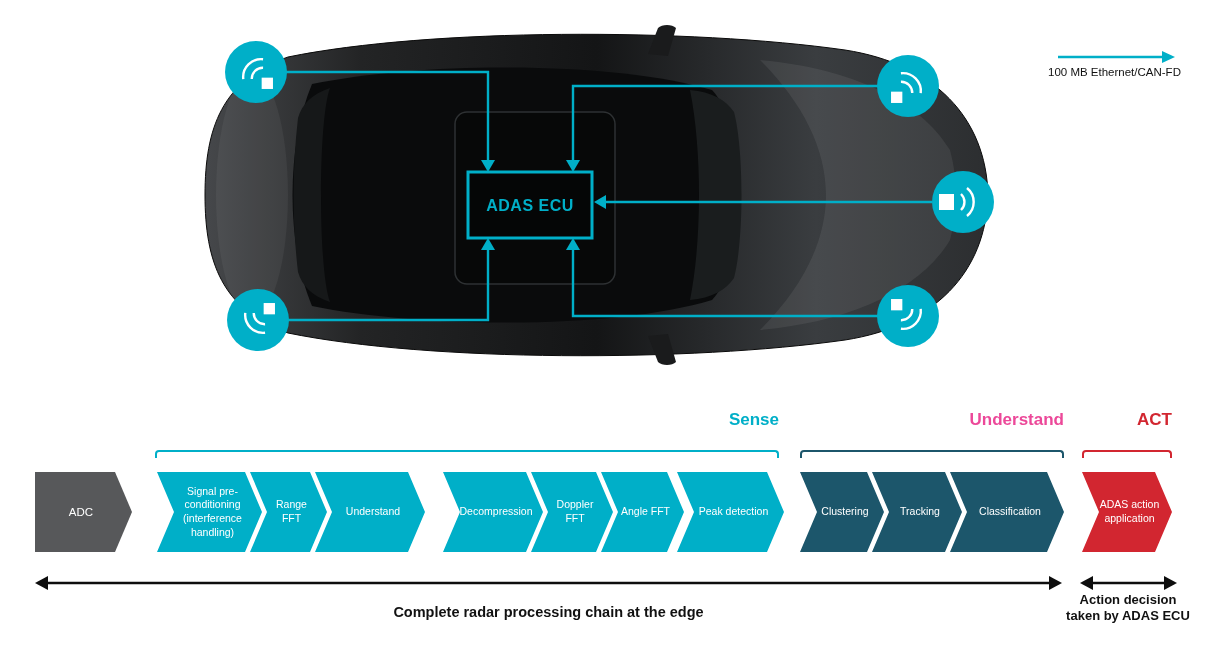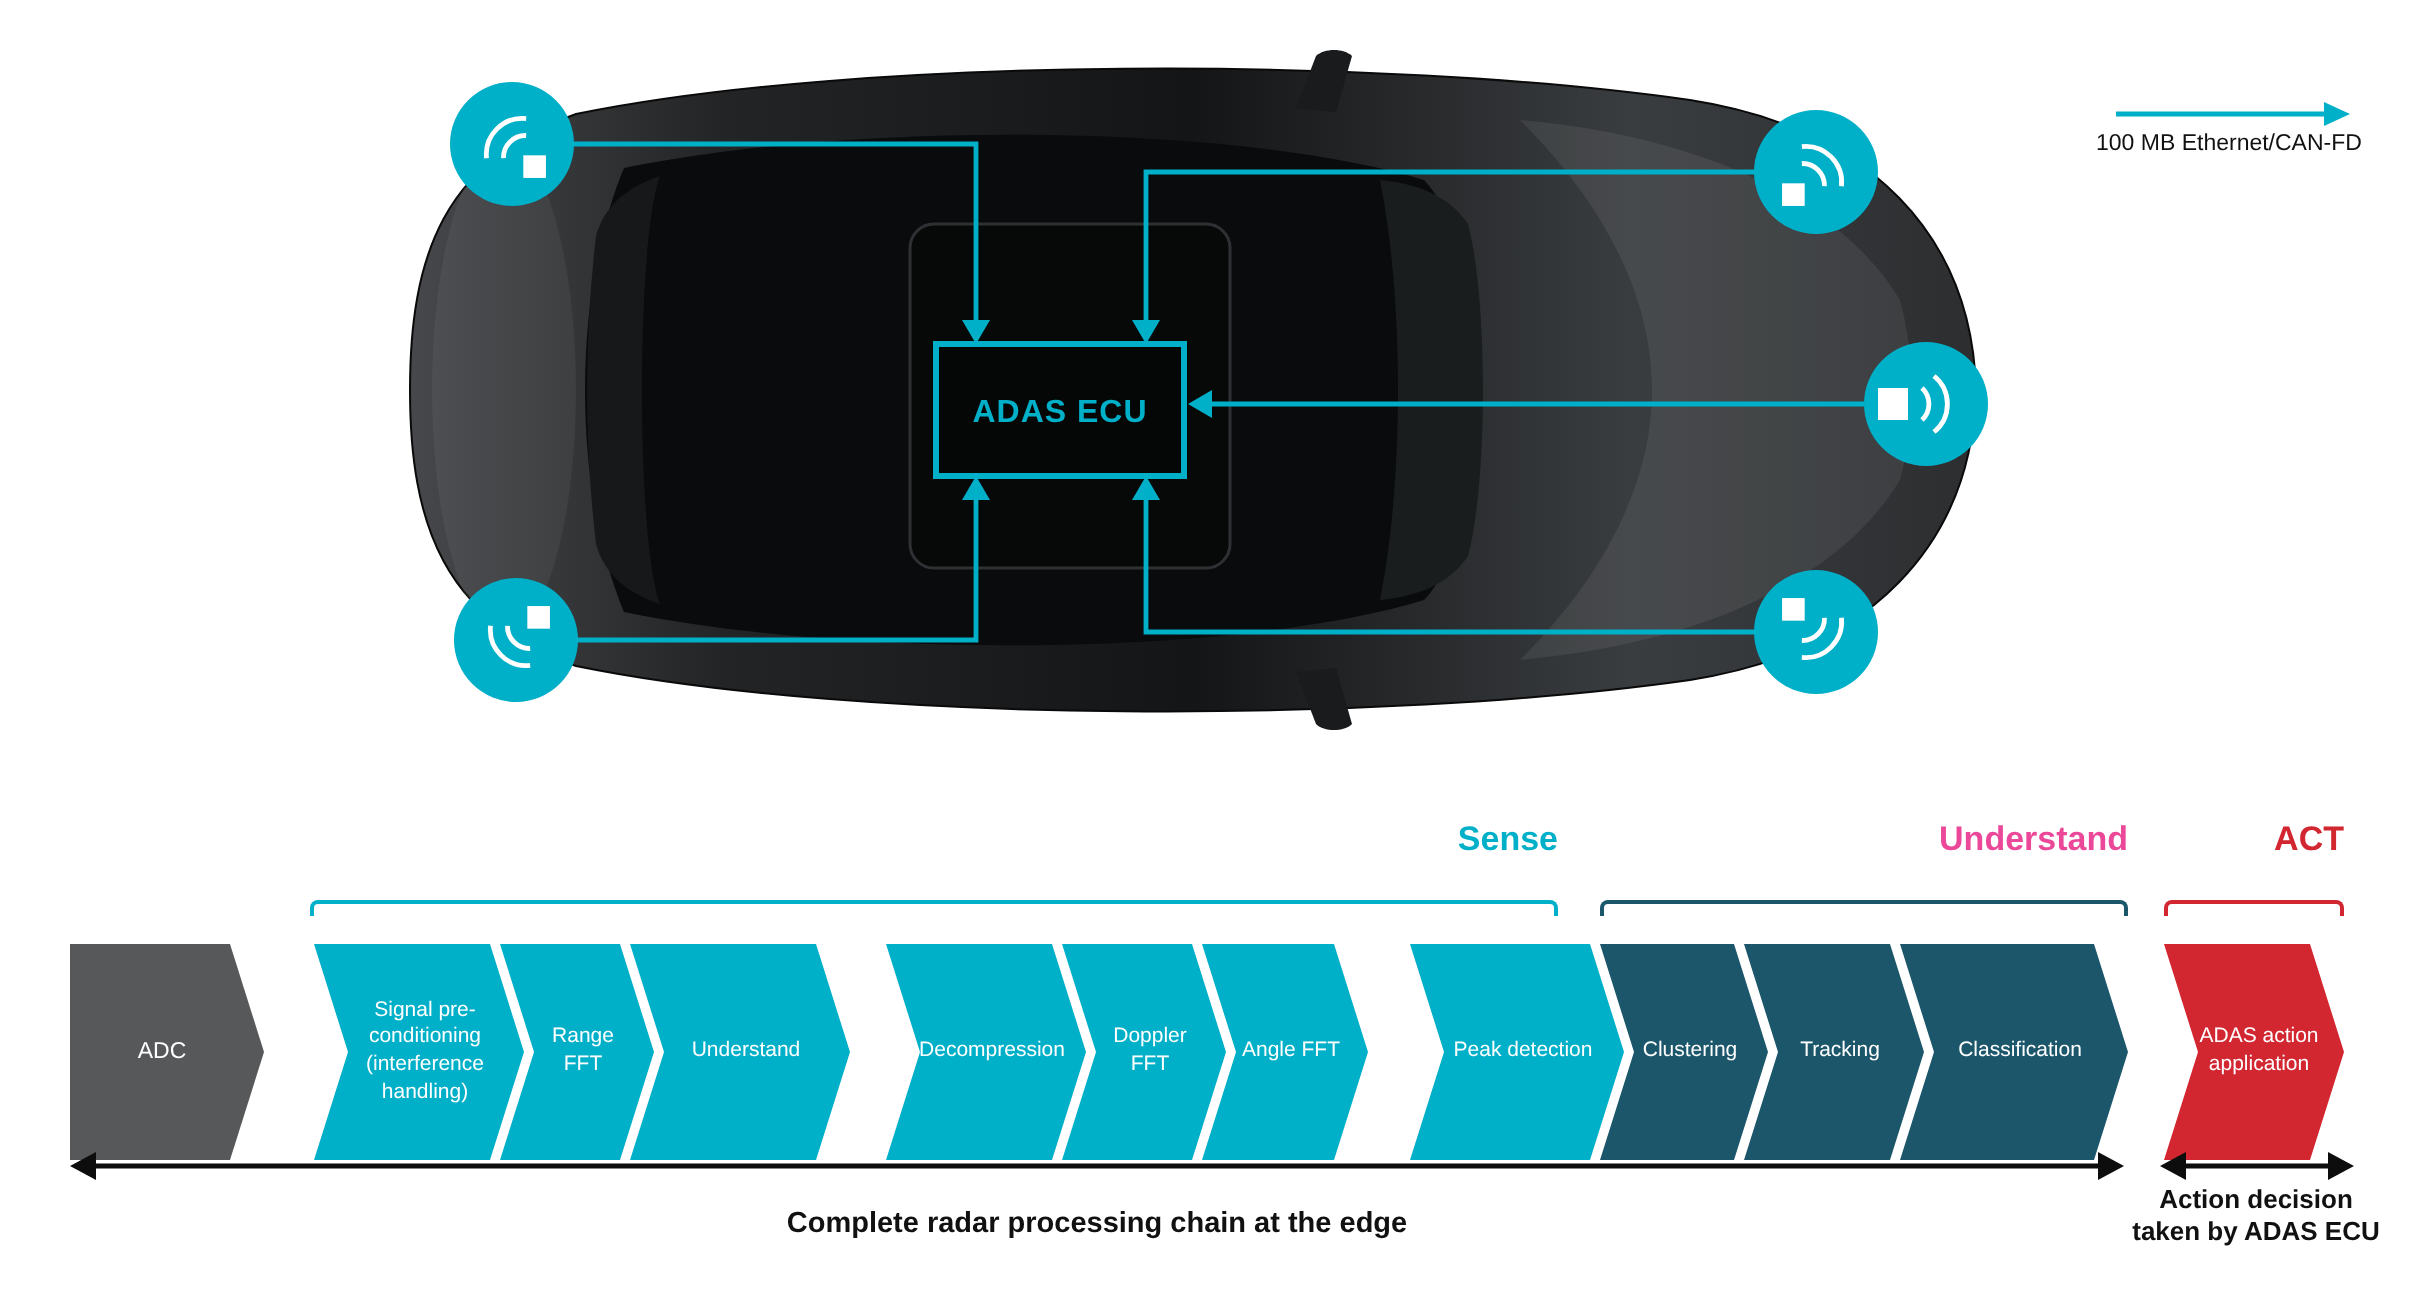--- a/index.html
+++ b/index.html
@@ -4,21 +4,21 @@
 <style>
   html,body { margin:0; padding:0; background:#fff; }
   .stage {
     position:relative; width:1215px; height:653px; background:#fff;
     font-family:"Liberation Sans", sans-serif; overflow:hidden;
   }
   .abs { position:absolute; }
 
   
   .chev {
-    position:absolute; top:472px; height:108px;
+    position:absolute; top:472px; height:80px;
     display:flex; align-items:center; justify-content:center;
     text-align:center; color:#fff; font-size:10.5px; line-height:1.3;
     box-sizing:border-box; padding:0 13px 0 19px;
     clip-path: polygon(0 0, calc(100% - 17px) 0, 100% 50%, calc(100% - 17px) 100%, 0 100%, 17px 50%);
   }
   .chev.flat {
     clip-path: polygon(0 0, calc(100% - 17px) 0, 100% 50%, calc(100% - 17px) 100%, 0 100%);
     padding:0 13px 0 8px; font-size:11.5px;
   }
   .chev.tight { padding:0 9px 0 14px; }
@@ -174,21 +174,21 @@
   </div>
   <div class="chev teal" style="left:443px;width:100px">
     <span>Decompression</span>
   </div>
   <div class="chev teal" style="left:531px;width:82px">
     <span>Doppler FFT</span>
   </div>
   <div class="chev teal" style="left:601px;width:83px">
     <span>Angle FFT</span>
   </div>
-  <div class="chev teal" style="left:705px;width:107px">
+  <div class="chev teal" style="left:677px;width:107px">
     <span>Peak detection</span>
   </div>
   <div class="chev dark" style="left:800px;width:84px">
     <span>Clustering</span>
   </div>
   <div class="chev dark" style="left:872px;width:90px">
     <span>Tracking</span>
   </div>
   <div class="chev red tight" style="left:1082px;width:90px">
     <span>ADAS action application</span>

